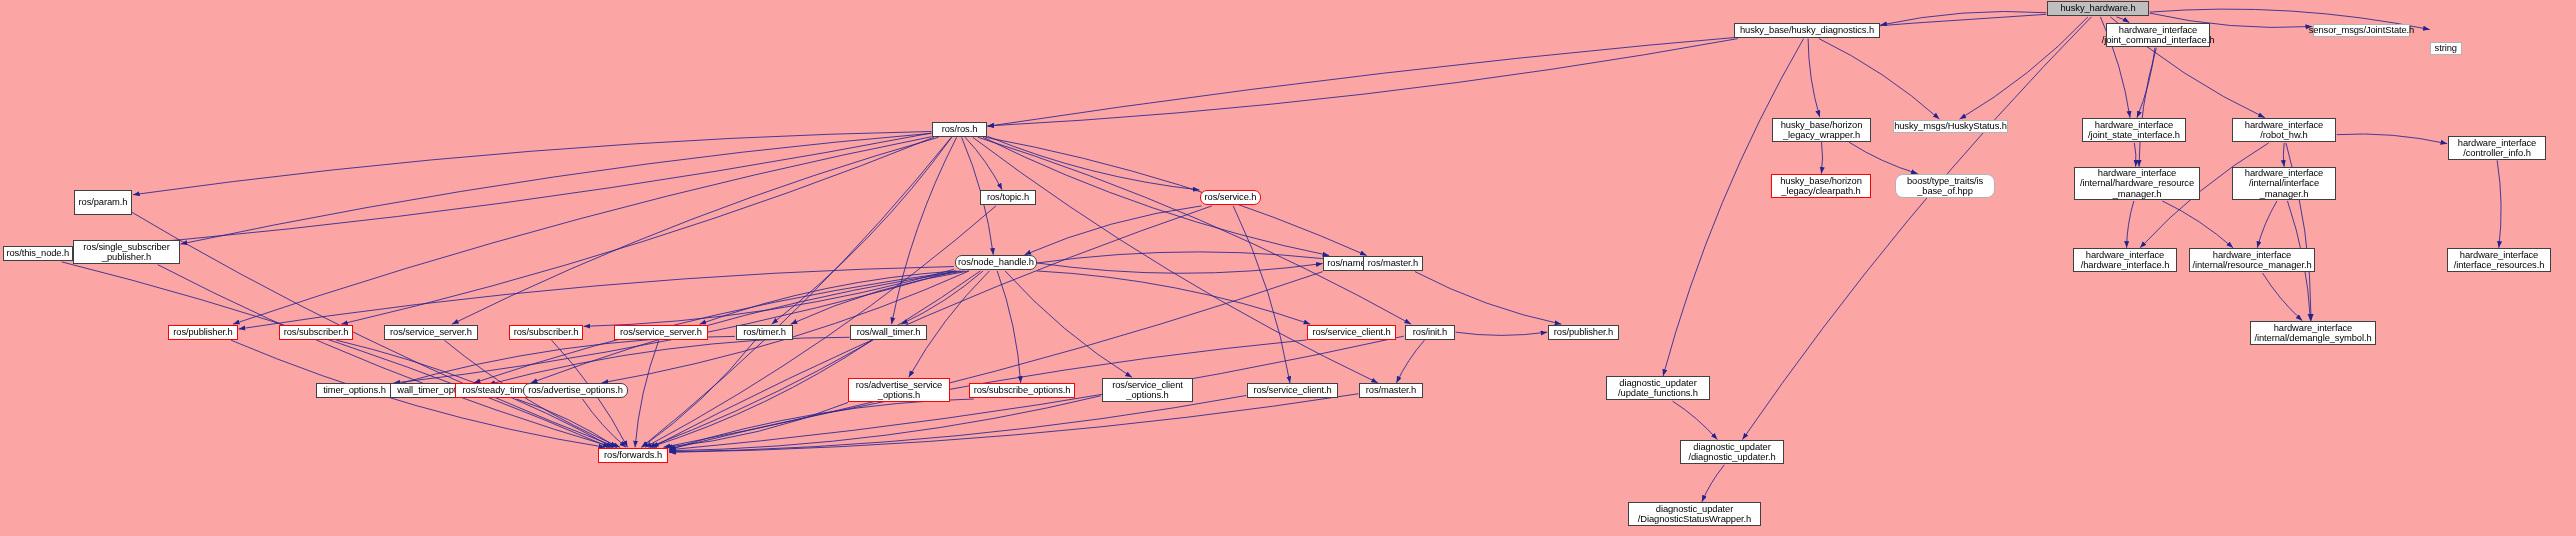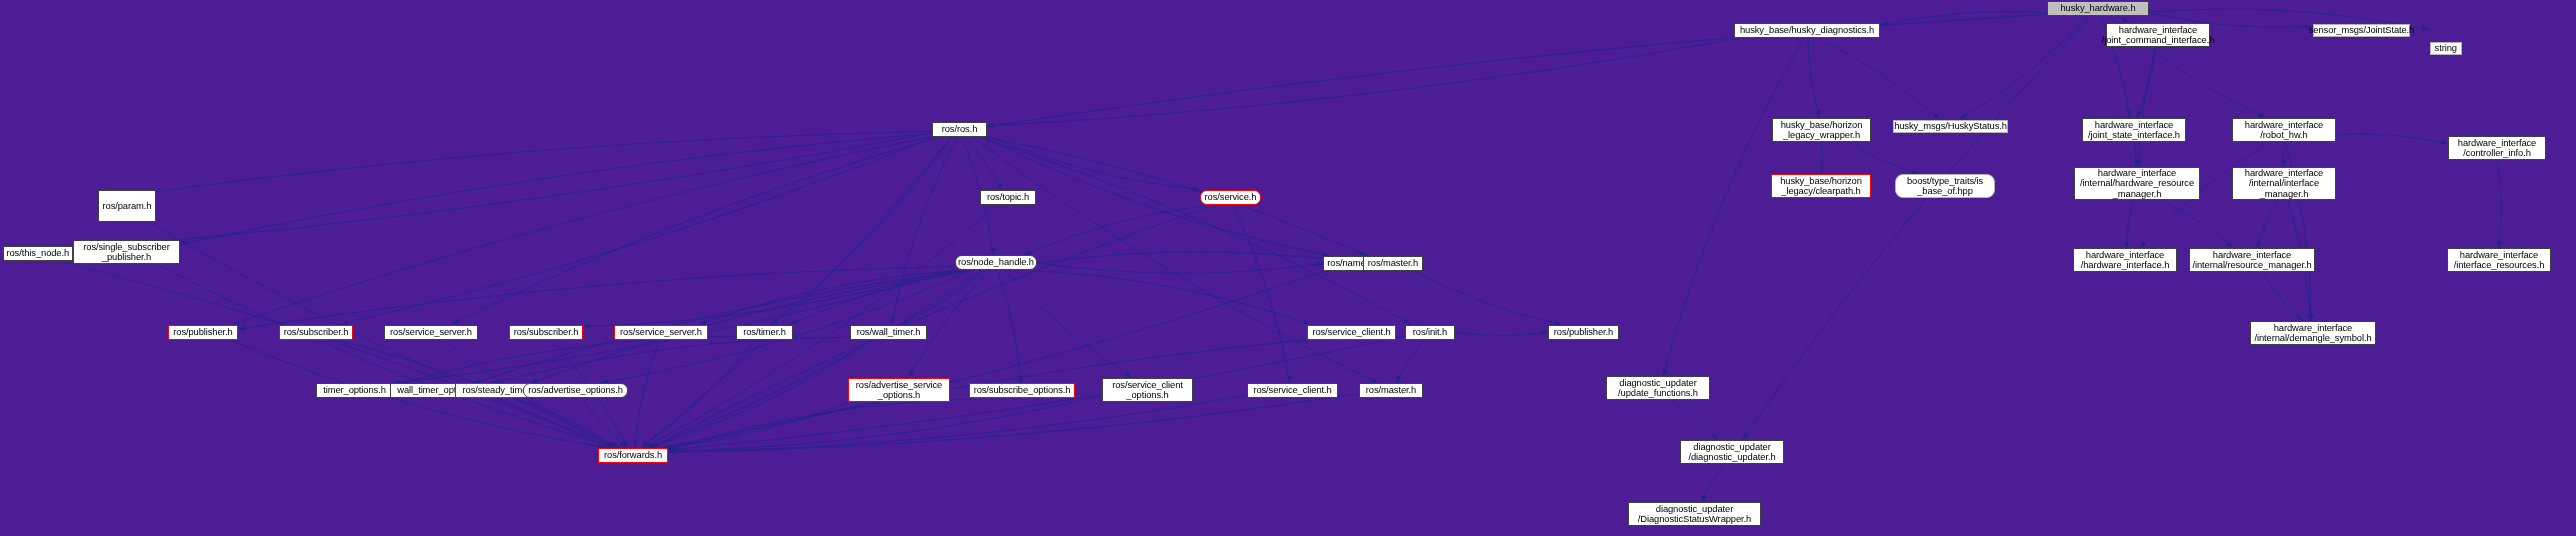--- a/index.html
+++ b/index.html
@@ -4,21 +4,21 @@
 <style>
   html, body {
     margin: 0;
     padding: 0;
     background: #ffffff;
   }
   #graph-root {
     position: relative;
     width: 2576px;
     height: 537px;
-    background: #4c1d95;
+    background: #fca5a5;
     font-family: "Liberation Sans", sans-serif;
     overflow: hidden;
     text-decoration: underline;
   }
   #edge-layer {
     position: absolute;
     left: 0;
     top: 0;
     width: 2576px;
     height: 537px;
@@ -169,21 +169,21 @@
       <div class="gnode dark" style="left: 932px; top: 122px; width: 55px; height: 14.7px;"><span>ros/ros.h</span></div>
       <div class="gnode dark" style="left: 1772px; top: 118px; width: 99px; height: 24px;"><span>husky_base/horizon
 _legacy_wrapper.h</span></div>
       <div class="gnode grey" style="left: 1893px; top: 120px; width: 115px; height: 13.3px;"><span>husky_msgs/HuskyStatus.h</span></div>
       <div class="gnode dark" style="left: 2082px; top: 118px; width: 104px; height: 24px;"><span>hardware_interface
 /joint_state_interface.h</span></div>
       <div class="gnode dark" style="left: 2232px; top: 118px; width: 104px; height: 24px;"><span>hardware_interface
 /robot_hw.h</span></div>
       <div class="gnode dark" style="left: 2448px; top: 136px; width: 98px; height: 24px;"><span>hardware_interface
 /controller_info.h</span></div>
-      <div class="gnode dark" style="left: 74px; top: 190px; width: 58px; height: 32px; margin-left: 24px;"><span>ros/param.h</span></div>
+      <div class="gnode dark" style="left: 74px; top: 190px; width: 58px; height: 25px;"><span>ros/param.h</span></div>
       <div class="gnode dark" style="left: 980px; top: 190px; width: 56px; height: 14.7px;"><span>ros/topic.h</span></div>
       <div class="gnode red" style="left: 1200px; top: 190px; width: 61px; height: 14.7px; border-radius: 7px;"><span>ros/service.h</span></div>
       <div class="gnode red" style="left: 1771px; top: 174px; width: 100px; height: 24px;"><span>husky_base/horizon
 _legacy/clearpath.h</span></div>
       <div class="gnode grey" style="left: 1895px; top: 174px; width: 100px; height: 24px; border-radius: 8px;"><span>boost/type_traits/is
 _base_of.hpp</span></div>
       <div class="gnode dark" style="left: 2074px; top: 167px; width: 126px; height: 33px;"><span>hardware_interface
 /internal/hardware_resource
 _manager.h</span></div>
       <div class="gnode dark" style="left: 2232px; top: 167px; width: 104px; height: 33px;"><span>hardware_interface

